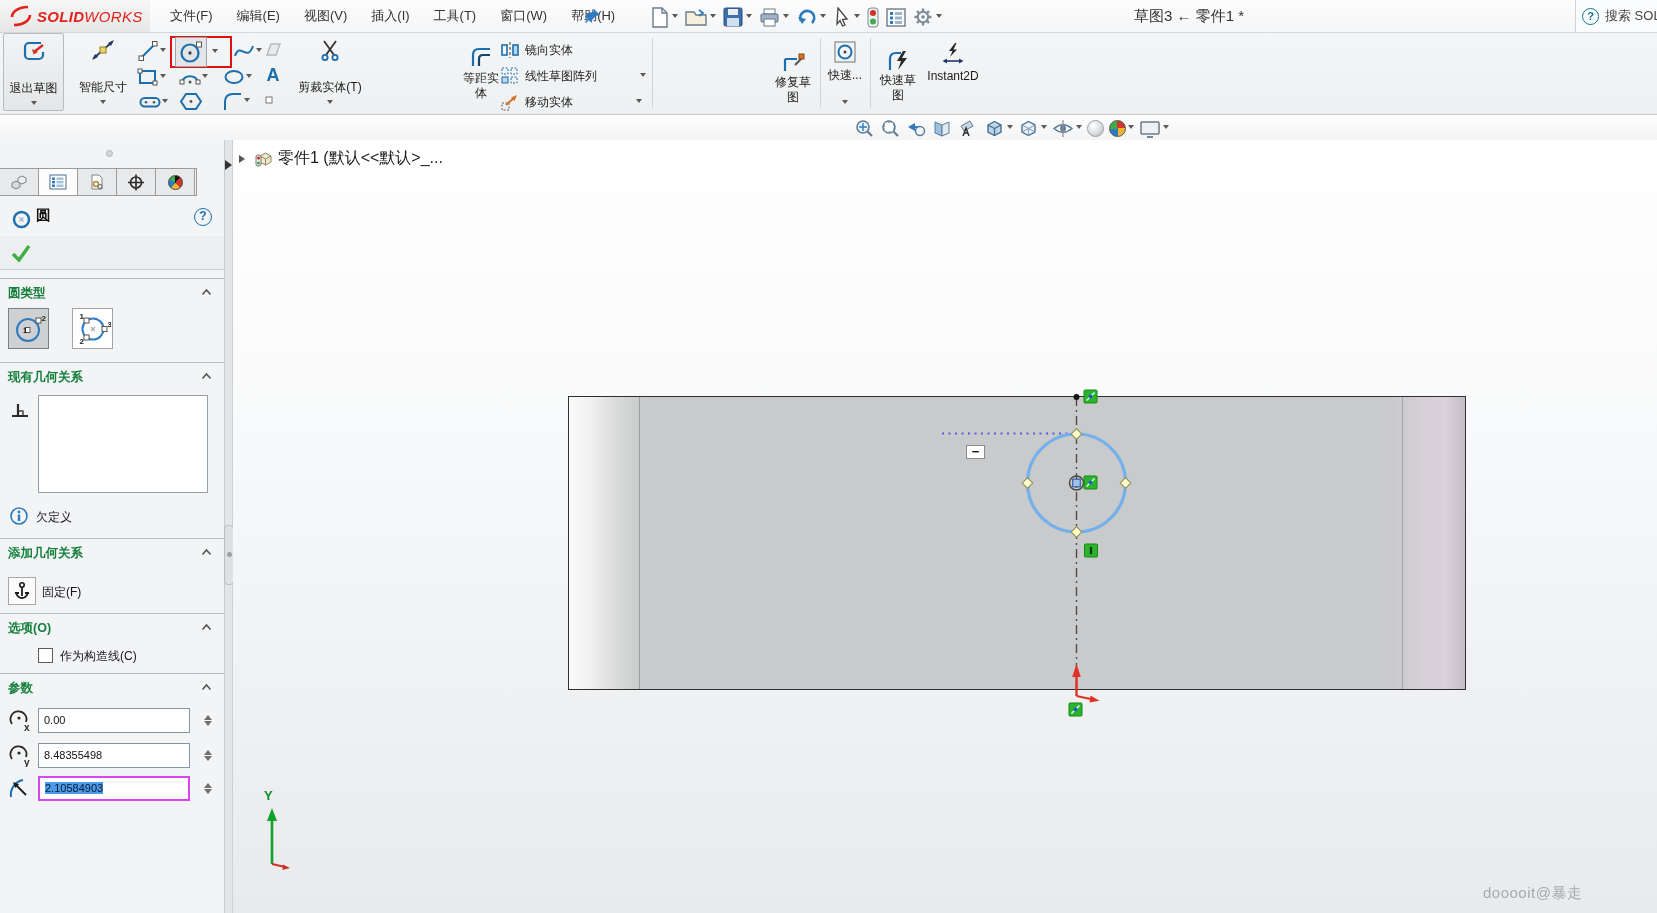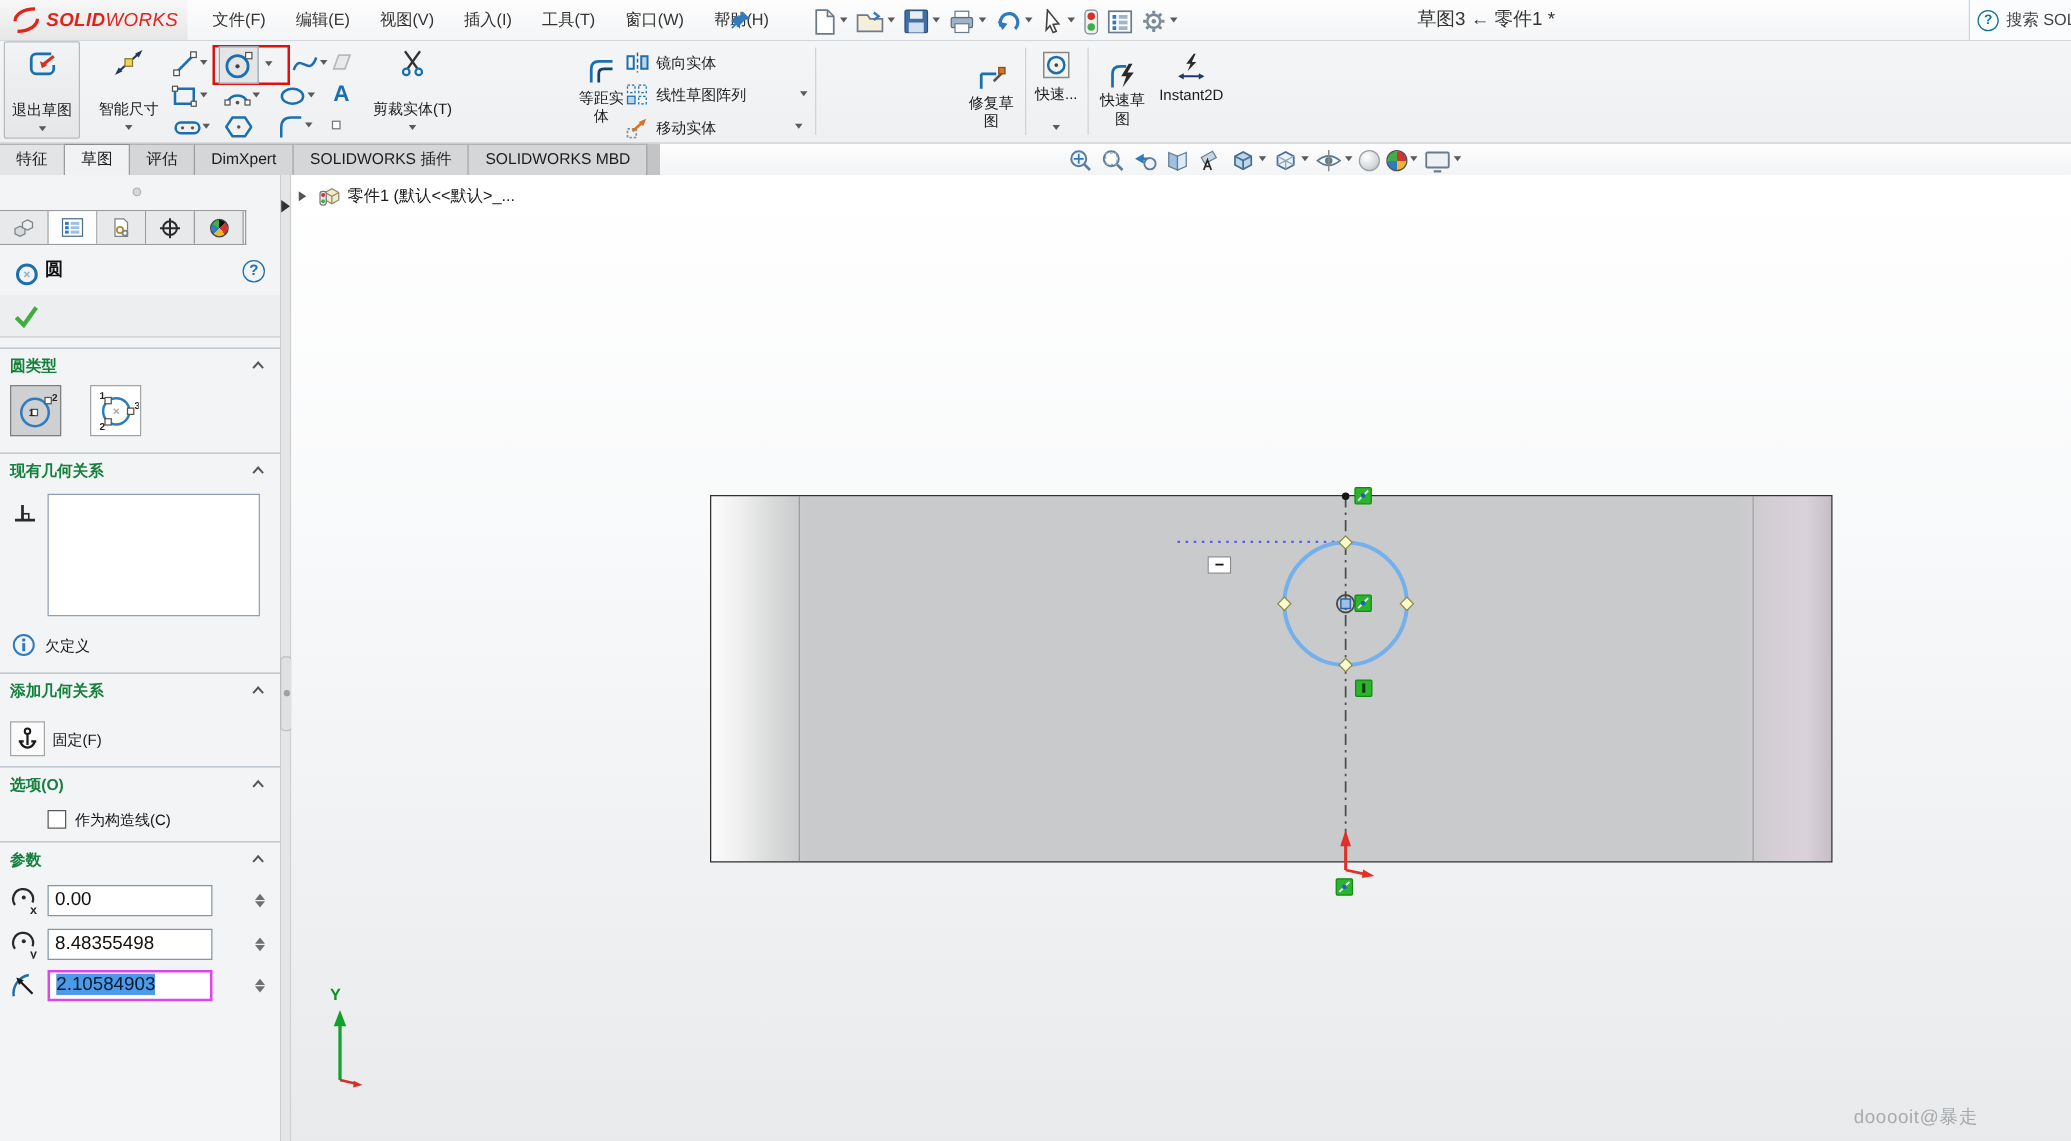--- a/index.html
+++ b/index.html
@@ -58,36 +58,36 @@
 .pmtab.active{background:#fdfdfd}
 .pm-title-ic{position:absolute;left:12px;top:70px}
 #pm-title{position:absolute;left:36px;top:66px;font-size:14.5px;font-weight:bold;color:#111}
 #pm-help{position:absolute;left:194px;top:68px;width:18px;height:18px;border:1.7px solid #1b6fae;border-radius:50%;
  color:#1b6fae;font-weight:bold;text-align:center;line-height:15px;font-size:12px}
 #okrow{position:absolute;left:0;top:96px;width:224px;height:34px;background:#edeef0;border-bottom:1px solid #cdced0}
 .sec-h{position:absolute;left:0;width:224px;height:26px;border-top:1px solid #b4bec6;padding:6px 8px 0 8px;
  font-weight:bold;font-size:12.5px;color:#15803d;text-align:left}
 .chev{position:absolute;right:12px;top:9px}
 .lbl{font-size:12px;color:#15151a}
-.field{position:absolute;left:38px;width:132px;height:25px;background:#fff;border:1px solid #8296a8;
- line-height:22px;text-align:left;padding-left:5px;font-size:15px;color:#111}
+.field{position:absolute;left:38px;width:152px;height:25px;background:#fff;border:1px solid #8296a8;
+ line-height:22px;text-align:left;padding-left:5px;font-size:11px;color:#111}
 .spin{position:absolute;left:203px;width:12px;height:25px}
 .spin .up{position:absolute;left:1px;top:3px;width:0;height:0;border:4px solid transparent;border-bottom:5px solid #707070}
 .spin .dn{position:absolute;left:1px;bottom:3px;width:0;height:0;border:4px solid transparent;border-top:5px solid #707070}
 .typebtn{position:absolute;top:168px;width:41px;height:41px;border:1px solid #a3a4a5;background:#fff;
  display:flex;align-items:center;justify-content:center}
 .typebtn.active{background:#cfd0d1;border:1px solid #7f8081}
 #relbox{position:absolute;left:38px;top:255px;width:170px;height:98px;background:#fff;border:1px solid #90a0ae}
 #fixbtn{position:absolute;left:8px;top:437px;width:28px;height:28px;border:1px solid #a5a6a7;background:#fbfbfc;
  display:flex;align-items:center;justify-content:center}
 #cbox{position:absolute;left:38px;top:508px;width:15px;height:15px;border:1px solid #5a5a5a;background:#fff}
 
 #viewport{position:absolute;left:233px;top:0;right:0;bottom:0;overflow:hidden;
  background:linear-gradient(#ffffff 0%,#f8f9fa 38%,#e8eaeb 100%)}
-#ftree{position:absolute;left:6px;top:8px;display:flex;align-items:center;gap:6px;font-size:13px;color:#1a1a1a}
+#ftree{position:absolute;left:6px;top:8px;display:flex;align-items:center;gap:6px;font-size:16px;color:#1a1a1a}
 #ftree .tri{width:0;height:0;border:4.5px solid transparent;border-left:6px solid #555}
 #part{position:absolute;left:335px;top:256px;width:898px;height:294px;border:1.5px solid #2f2f2f;
  background:linear-gradient(90deg,#fbfbfb 0px,#f0f0f0 22px,#d9dada 48px,#cbcccd 70px,#c9cacb 76px,
  #c9cacb 820px,#d6cfd7 856px,#d9d2da 876px,#c3bcc4 898px)}
 #part .vline1{position:absolute;left:70px;top:0;bottom:0;width:1px;background:rgba(110,110,110,.5)}
 #part .vline2{position:absolute;right:62px;top:0;bottom:0;width:1px;background:rgba(110,110,110,.45)}
 #sketch{position:absolute;inset:0}
 #minusbox{position:absolute;left:733px;top:305px;width:19px;height:14px;background:#fff;border:1px solid #8a8a8a;
  font-size:13px;font-weight:bold;line-height:11px;text-align:center;color:#111}
 #triad-y{position:absolute;left:31px;top:648px;color:#0f8f28;font-weight:bold;font-size:13px}
@@ -414,28 +414,20 @@
           <path d="M1.5 19 L6 16.5 L6 21.5 Z" fill="#203864"></path>
           <path d="M22.5 19 L18 16.5 L18 21.5 Z" fill="#203864"></path>
           <polygon points="14,1 8,9 11.5,9 9,15 16,7.5 12.5,7.5 15.5,1" fill="#2a2a2a"></polygon>
         </svg>
     </span>
     <span class="rlb" style="top:36px">Instant2D</span>
   </div>
 </div>
 
 <div id="tabrow">
-  <div id="tabstrip">
-    <span class="tab first">特征</span>
-    <span class="tab active">草图</span>
-    <span class="tab">评估</span>
-    <span class="tab">DimXpert</span>
-    <span class="tab">SOLIDWORKS 插件</span>
-    <span class="tab">SOLIDWORKS MBD</span>
-  </div>
   <div id="headsup">
     <span class="hic">
         <svg width="21" height="21" viewBox="0 0 21 21">
           <circle cx="9" cy="9" r="6" fill="#eef4fa" stroke="#5d7d99" stroke-width="1.6"></circle>
           <path d="M13.5 13.5 L18 18" stroke="#5d7d99" stroke-width="2.2"></path>
           <path d="M9 5 V13 M5 9 H13" stroke="#2e7bbf" stroke-width="1.4"></path>
         </svg>
       </span>
     <span class="hic">
         <svg width="21" height="21" viewBox="0 0 21 21">

